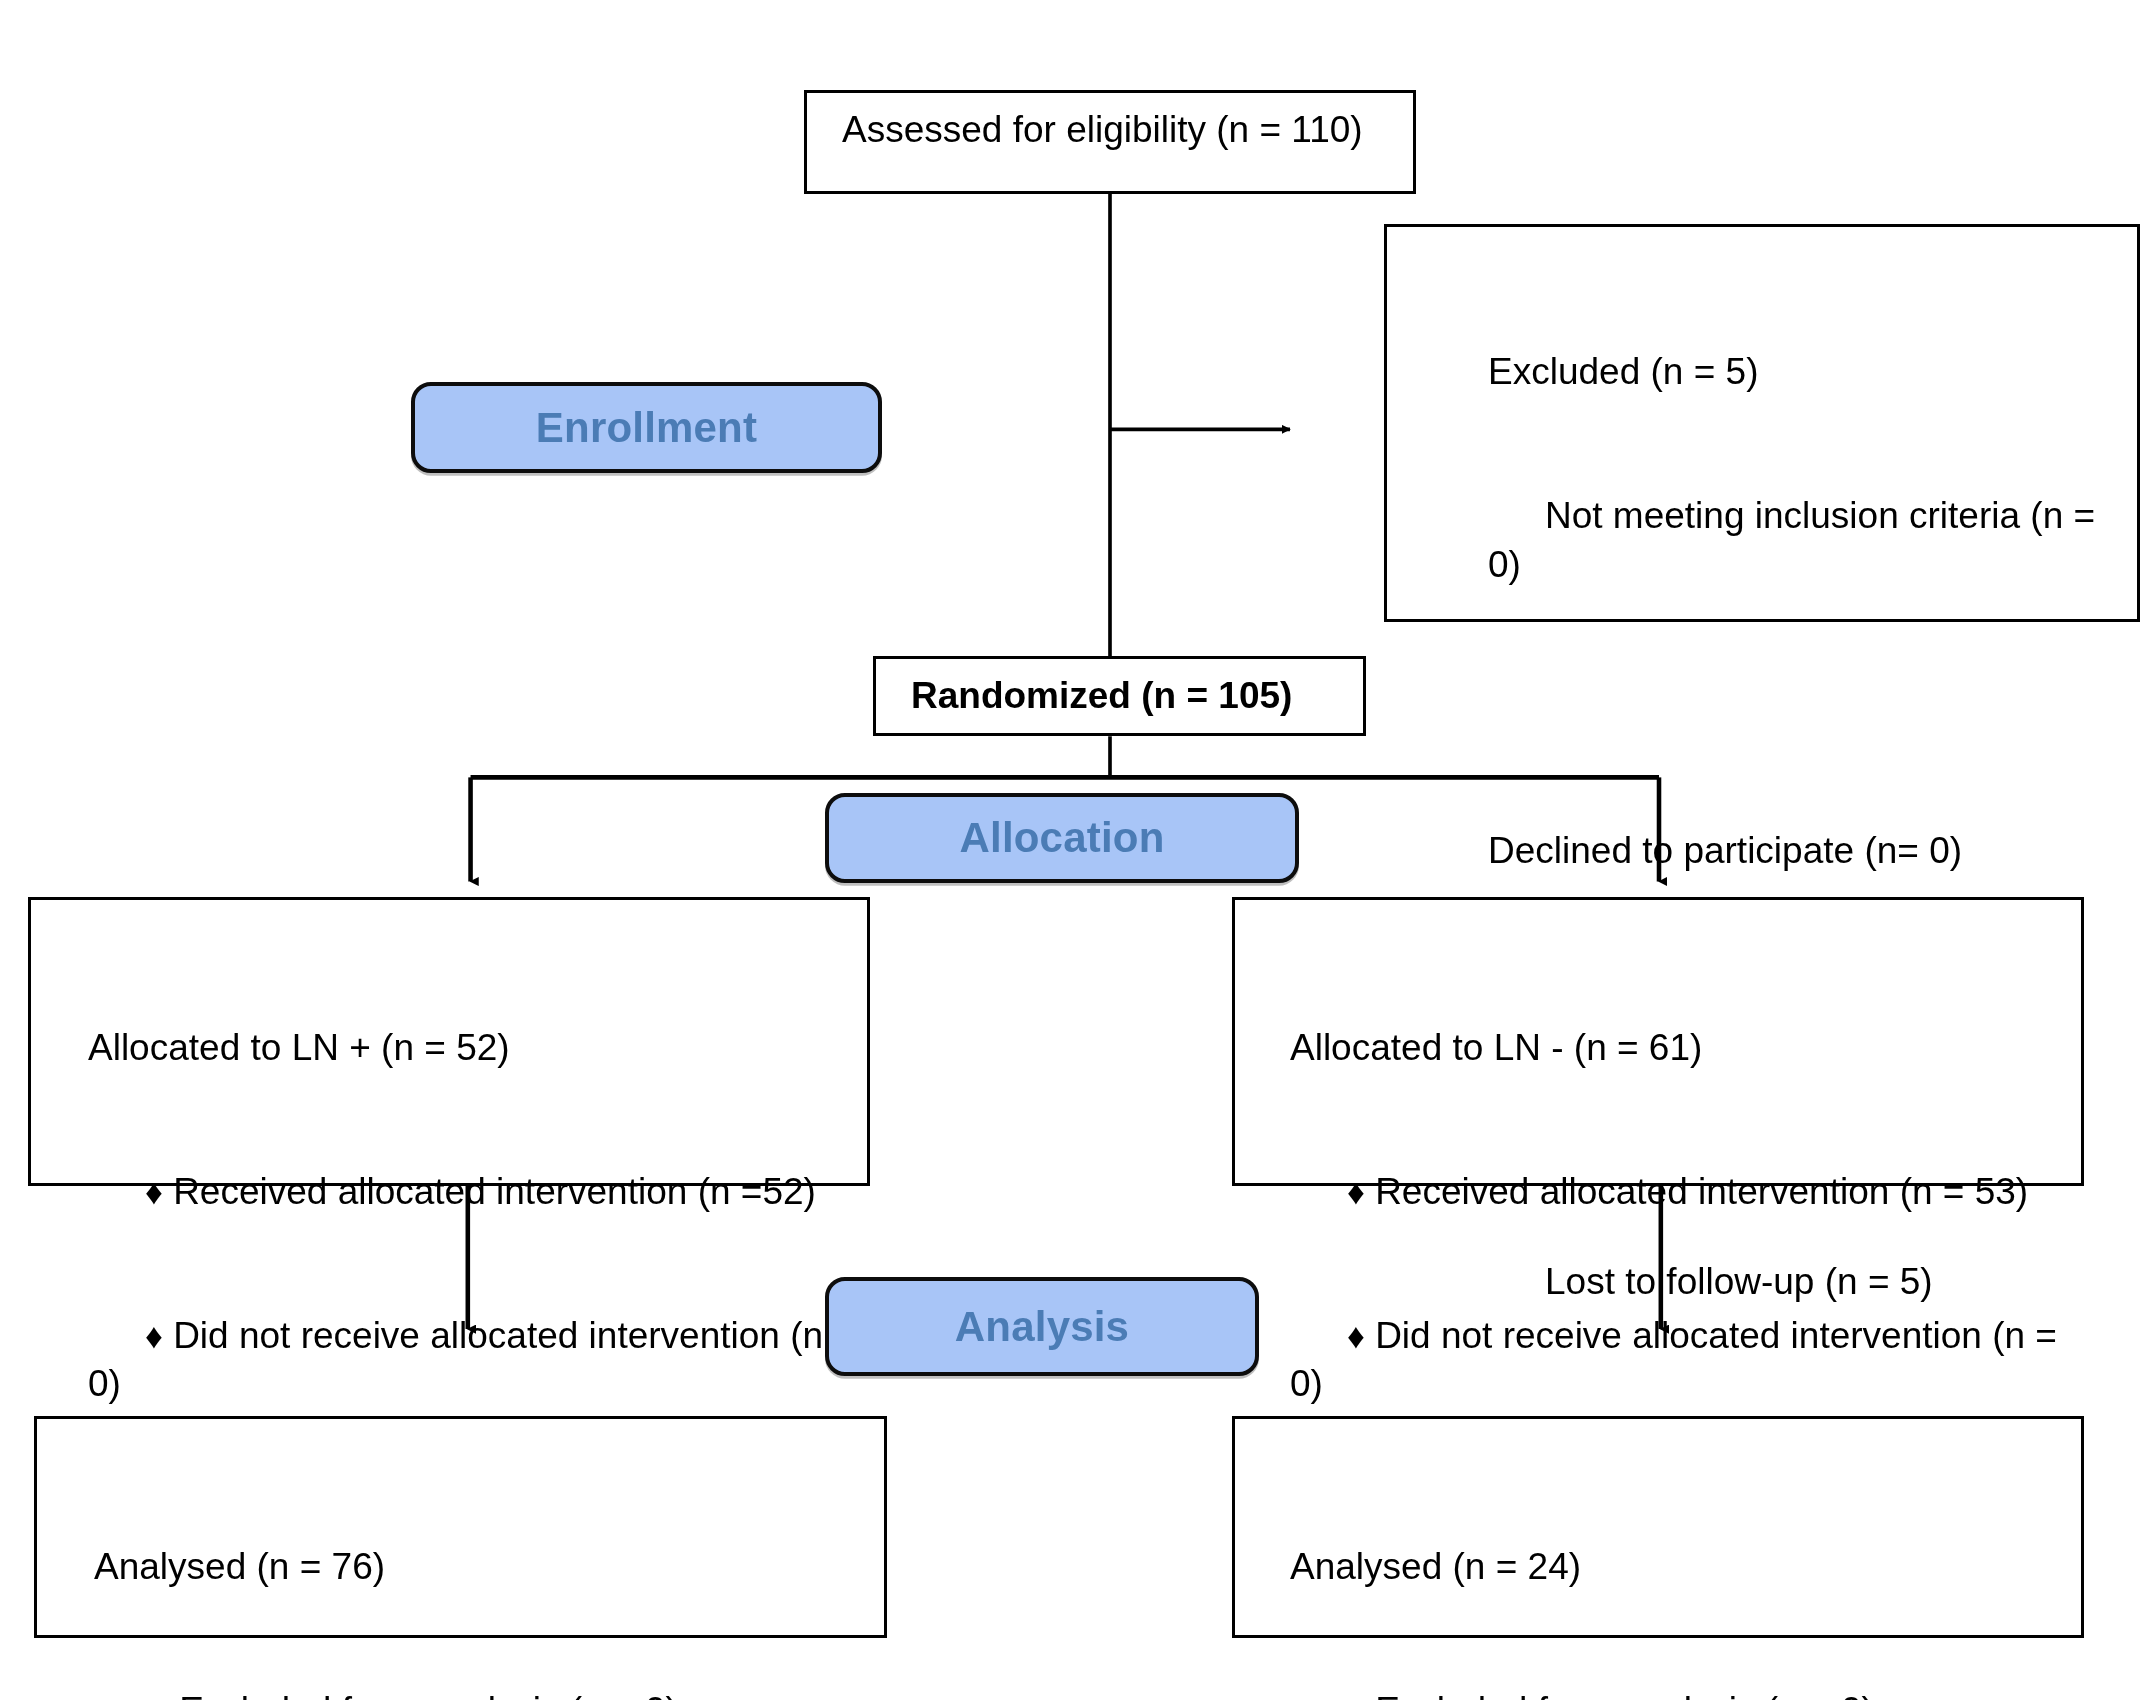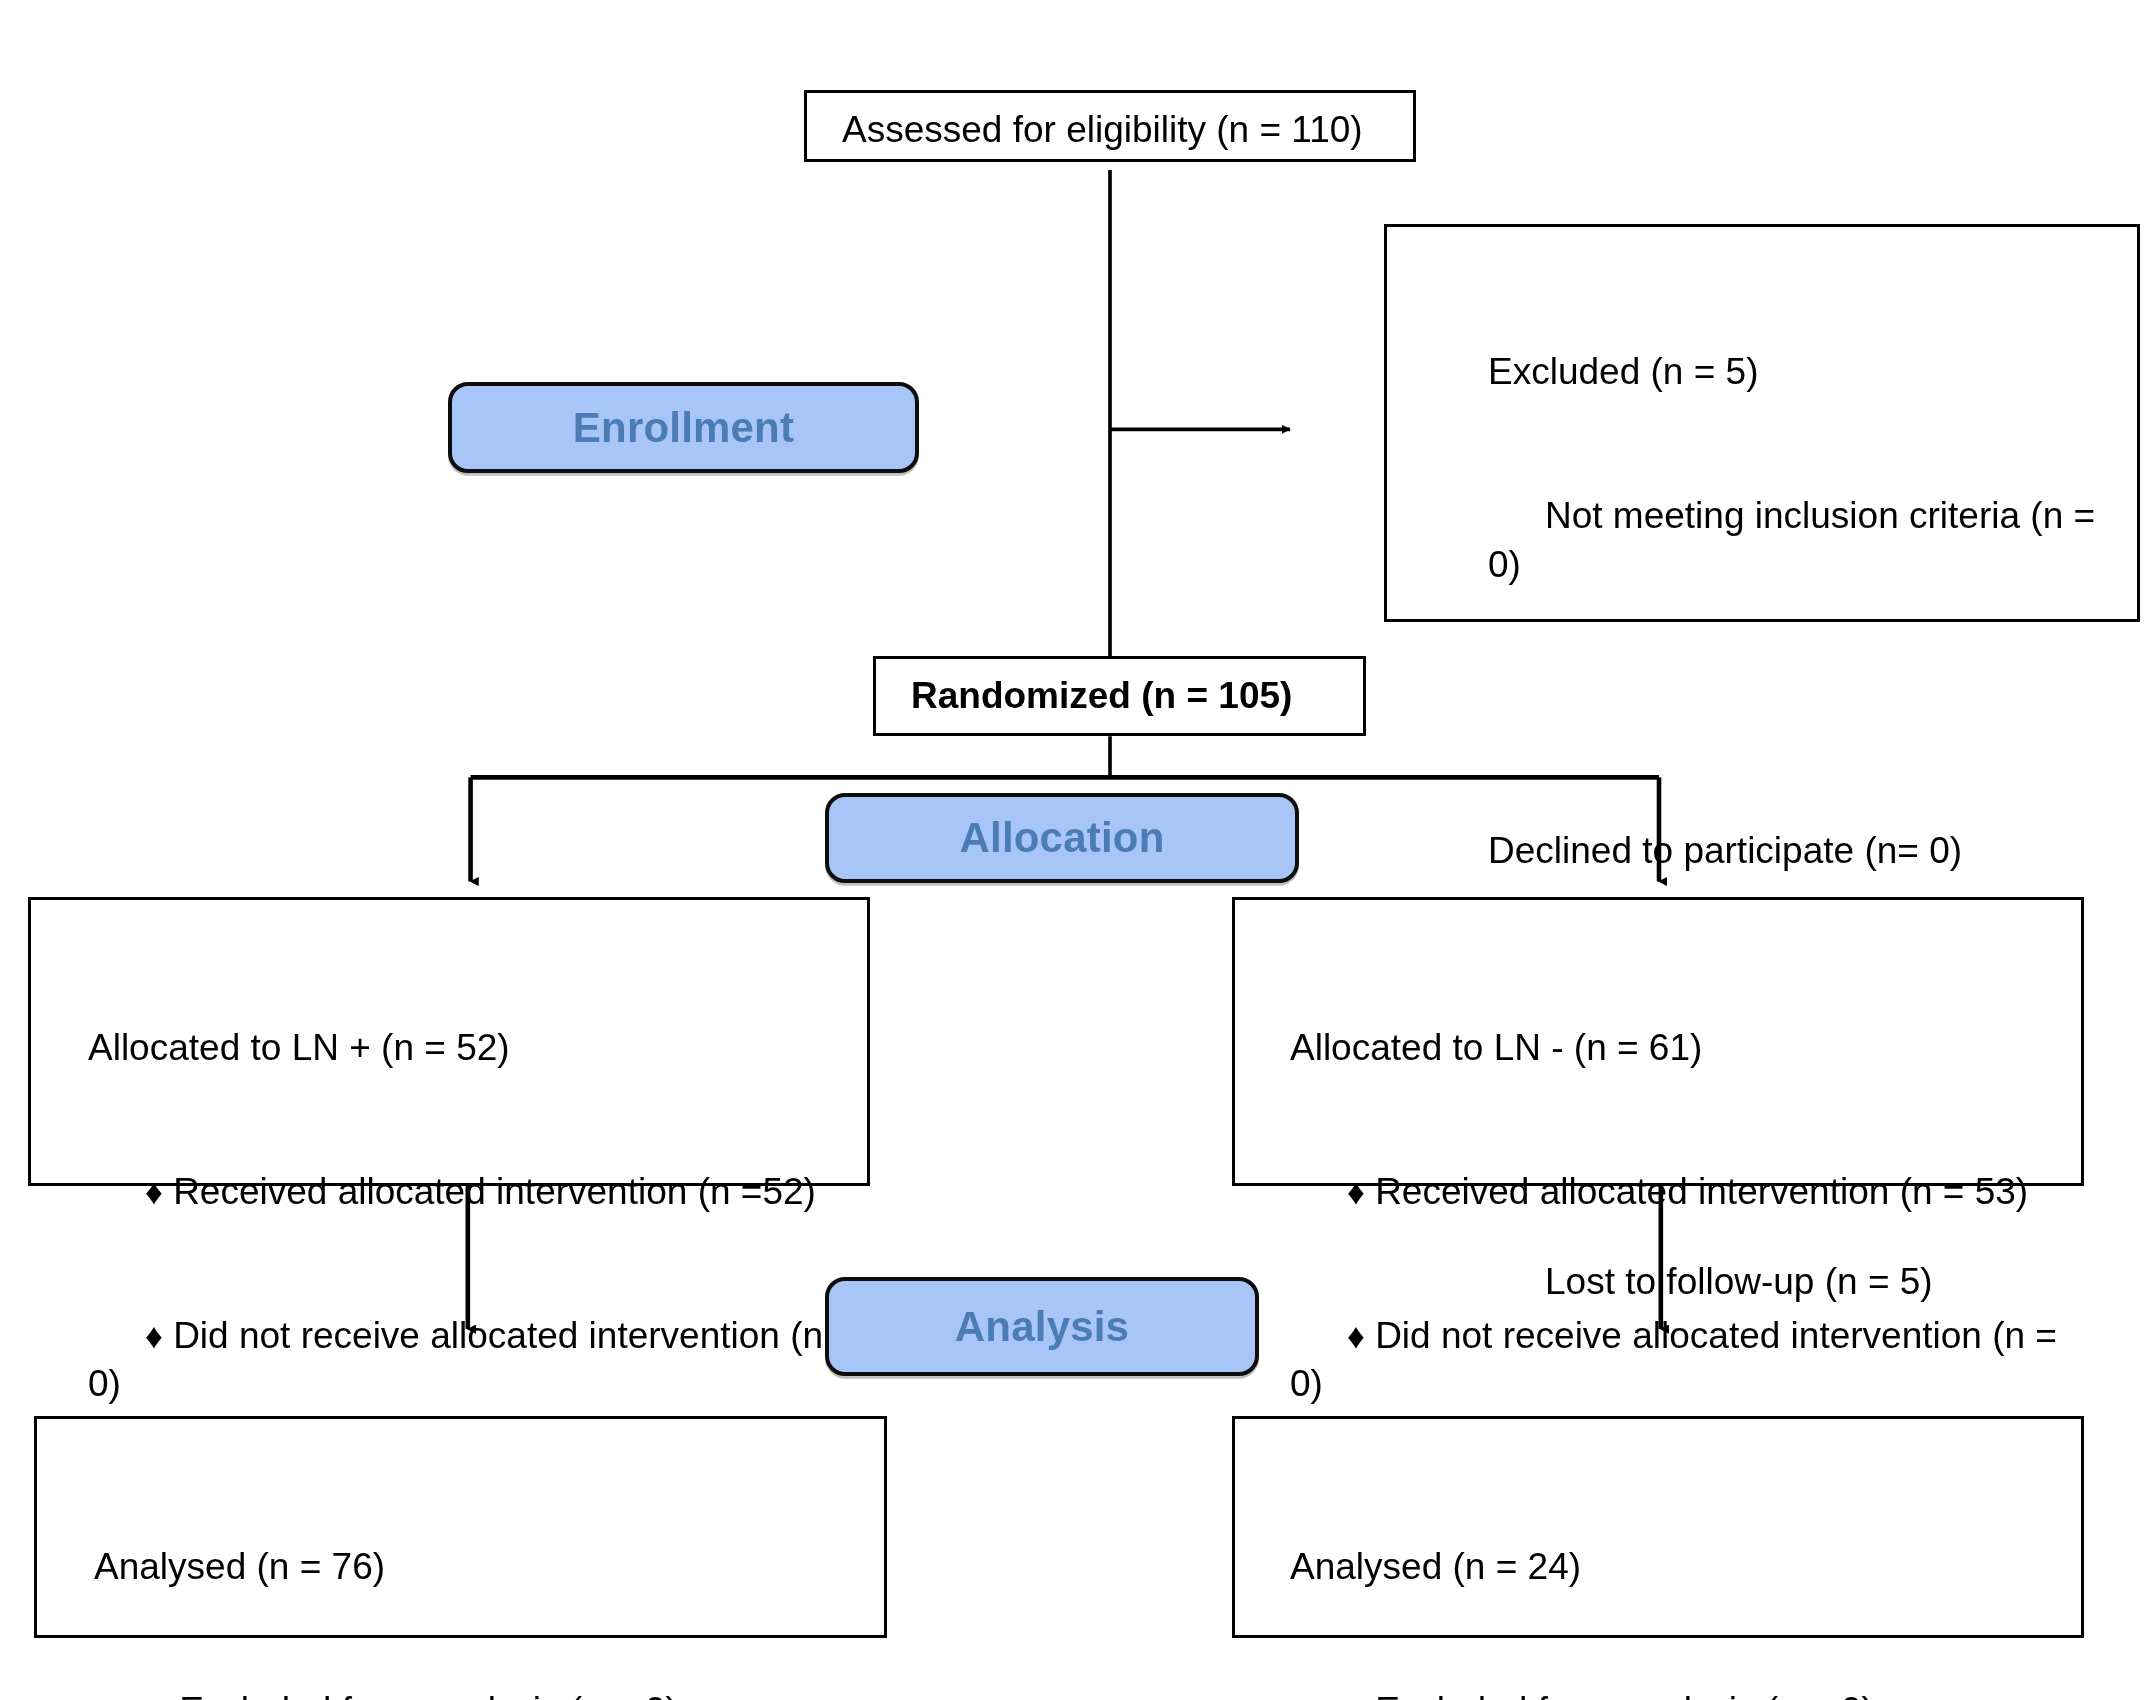--- a/index.html
+++ b/index.html
@@ -26,21 +26,21 @@
     z-index: 3;
   }
   .box-text {
     font-size: 37px;
     line-height: 1.30;
     color: #000000;
     white-space: pre-wrap;
   }
   
   #box-assessed {
-    left: 804px; top: 90px; width: 612px; height: 72px;
+    left: 804px; top: 90px; width: 612px; height: 104px;
   }
   #box-assessed .box-text {
     position: absolute; left: 35px; top: 12.8px;
   }
 
   #box-excluded {
     left: 1384px; top: 224px; width: 756px; height: 398px;
   }
   #box-excluded .box-text {
     position: absolute; left: 101px; top: 25px; width: 640px;
@@ -98,21 +98,21 @@
     justify-content: center;
     z-index: 6;
     box-shadow: 0 2.7px 0 rgba(0,0,0,0.25);
   }
   .banner-label {
     font-size: 42px;
     font-weight: bold;
     color: #4b7cb5;
     letter-spacing: 0.2px;
   }
-  #banner-enrollment { left: 448px; top: 382px; width: 471px; height: 91px; }
+  #banner-enrollment { left: 411px; top: 382px; width: 471px; height: 91px; }
   #banner-allocation { left: 825px; top: 793px; width: 474px; height: 90px; }
   #banner-analysis   { left: 825px; top: 1277px; width: 434px; height: 99px; }
 
   
   #connectors {
     position: absolute;
     left: 0; top: 0;
     width: 2146px; height: 1700px;
     z-index: 1;
   }

